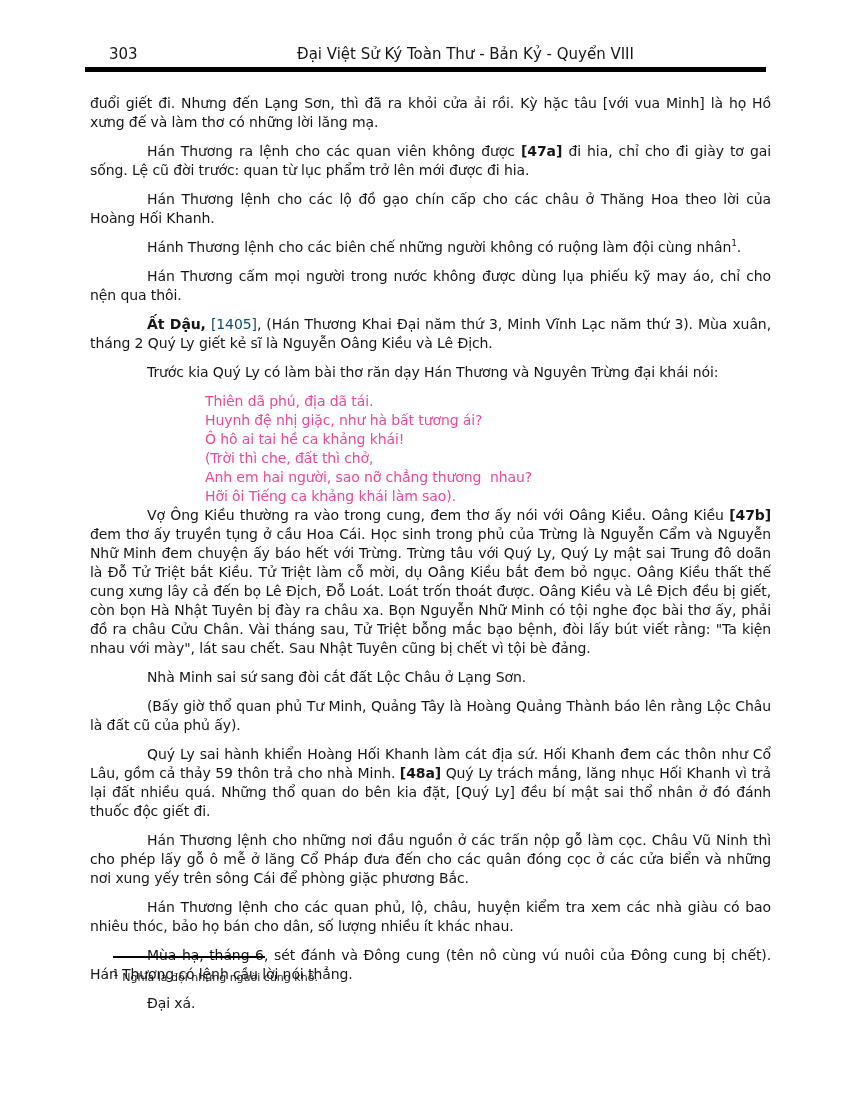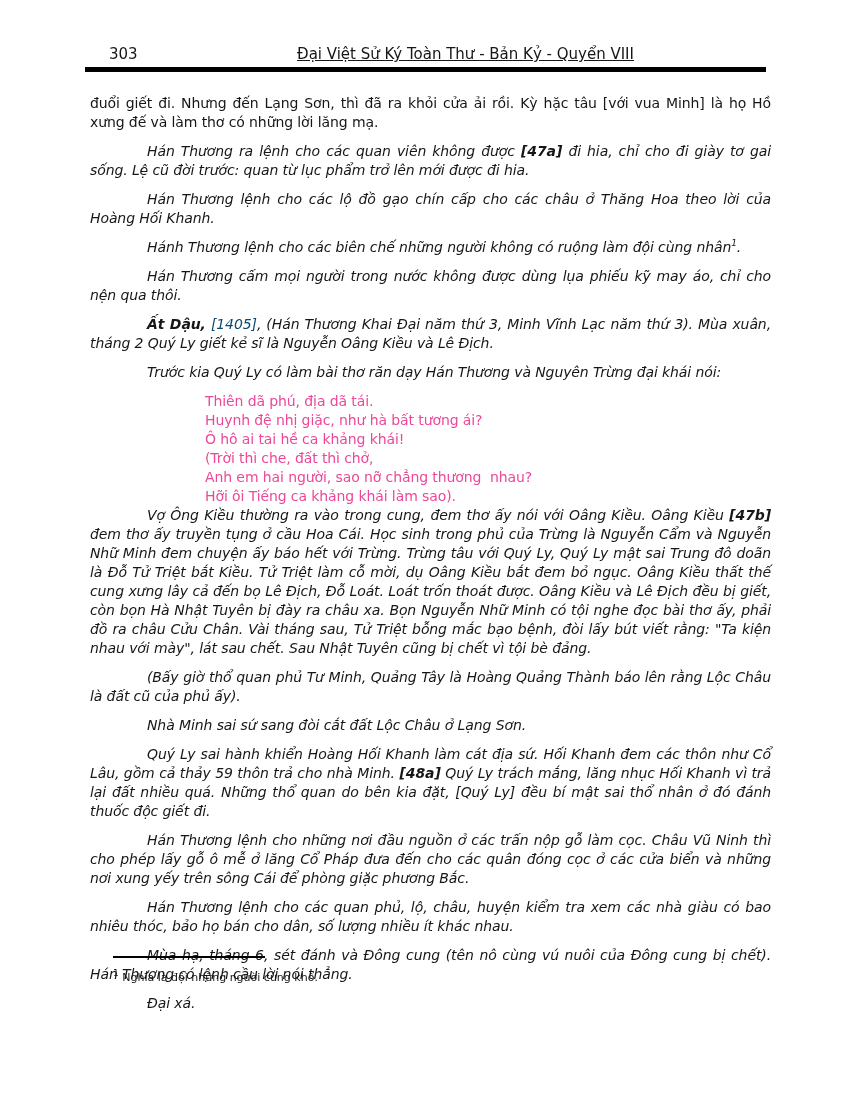--- a/index.html
+++ b/index.html
@@ -25,42 +25,41 @@
   .page-num {
     width: 80px;
     padding-left: 24px;
     box-sizing: border-box;
     white-space: nowrap;
   }
   .doc-title {
     flex: 1;
     text-align: center;
     white-space: nowrap;
-    text-decoration: underline;
   }
   .head-rule {
     position: absolute;
     top: 67px;
     left: 85px;
     width: 681px;
     height: 5px;
     background: #000000;
   }
   .content {
     position: absolute;
     top: 94px;
     left: 90px;
     width: 681px;
     font-size: 14px;
     line-height: 19px;
     text-align: justify;
     letter-spacing: -0.1px;
   }
   .para { margin: 0 0 10px 0; }
-  .para.indent { text-indent: 57px; font-style: italic; }
+  .para.indent { text-indent: 57px; }
   .bold { font-weight: bold; }
   .gray { color: #0c4a6e; }
   sup { font-size: 9px; line-height: 0; }
   .poem {
     margin: 0 0 0 115px;
     text-align: left;
     color: #ec4899;
   }
   .poem-line { white-space: pre-wrap; }
   .footnote {
@@ -102,22 +101,22 @@
       <p class="para indent"><span>Trước kia Quý Ly có làm bài thơ răn dạy Hán Thương và Nguyên Trừng đại khái nói:</span></p>
       <div class="poem">
         <div class="poem-line">Thiên dã phú, địa dã tái.</div>
         <div class="poem-line">Huynh đệ nhị giặc, như hà bất tương ái?</div>
         <div class="poem-line">Ô hô ai tai hề ca khảng khái!</div>
         <div class="poem-line">(Trời thì che, đất thì chở,</div>
         <div class="poem-line">Anh em hai người, sao nỡ chẳng thương  nhau?</div>
         <div class="poem-line">Hỡi ôi Tiếng ca khảng khái làm sao).</div>
       </div>
       <p class="para indent"><span>Vợ Ông Kiều thường ra vào trong cung, đem thơ ấy nói với Oâng Kiều. Oâng Kiều </span><span class="bold">[47b]</span><span> đem thơ ấy truyền tụng ở cầu Hoa Cái. Học sinh trong phủ của Trừng là Nguyễn Cẩm và Nguyễn Nhữ Minh đem chuyện ấy báo hết với Trừng. Trừng tâu với Quý Ly, Quý Ly mật sai Trung đô doãn là Đỗ Tử Triệt bắt Kiều. Tử Triệt làm cỗ mời, dụ Oâng Kiều bắt đem bỏ ngục. Oâng Kiều thất thế cung xưng lây cả đến bọ Lê Địch, Đỗ Loát. Loát trốn thoát được. Oâng Kiều và Lê Địch đều bị giết, còn bọn Hà Nhật Tuyên bị đày ra châu xa. Bọn Nguyễn Nhữ Minh có tội nghe đọc bài thơ ấy, phải đồ ra châu Cửu Chân. Vài tháng sau, Tử Triệt bỗng mắc bạo bệnh, đòi lấy bút viết rằng: "Ta kiện nhau với mày", lát sau chết. Sau Nhật Tuyên cũng bị chết vì tội bè đảng.</span></p>
+      <p class="para indent"><span>Nhà Minh sai sứ sang đòi cắt đất Lộc Châu ở Lạng Sơn.</span></p>
       <p class="para indent"><span>(Bấy giờ thổ quan phủ Tư Minh, Quảng Tây là Hoàng Quảng Thành báo lên rằng Lộc Châu là đất cũ của phủ ấy).</span></p>
-      <p class="para indent"><span>Nhà Minh sai sứ sang đòi cắt đất Lộc Châu ở Lạng Sơn.</span></p>
       <p class="para indent"><span>Quý Ly sai hành khiển Hoàng Hối Khanh làm cát địa sứ. Hối Khanh đem các thôn như Cổ Lâu, gồm cả thảy 59 thôn trả cho nhà Minh. </span><span class="bold">[48a]</span><span> Quý Ly trách mắng, lăng nhục Hối Khanh vì trả lại đất nhiều quá. Những thổ quan do bên kia đặt, [Quý Ly] đều bí mật sai thổ nhân ở đó đánh thuốc độc giết đi.</span></p>
       <p class="para indent"><span>Hán Thương lệnh cho những nơi đầu nguồn ở các trấn nộp gỗ làm cọc. Châu Vũ Ninh thì cho phép lấy gỗ ô mễ ở lăng Cổ Pháp đưa đến cho các quân đóng cọc ở các cửa biển và những nơi xung yếy trên sông Cái để phòng giặc phương Bắc.</span></p>
       <p class="para indent"><span>Hán Thương lệnh cho các quan phủ, lộ, châu, huyện kiểm tra xem các nhà giàu có bao nhiêu thóc, bảo họ bán cho dân, số lượng nhiều ít khác nhau.</span></p>
       <p class="para indent"><span>Mùa hạ, tháng 6, sét đánh và Đông cung (tên nô cùng vú nuôi của Đông cung bị chết). Hán Thương có lệnh cầu lời nói thẳng.</span></p>
       <p class="para indent"><span>Đại xá.</span></p>
     </div>
 
   <div class="footnote">
     <div class="fn-rule"></div>
     <div><sup>1</sup> <span>Nghĩa là đội những người cùng khố.</span></div>

